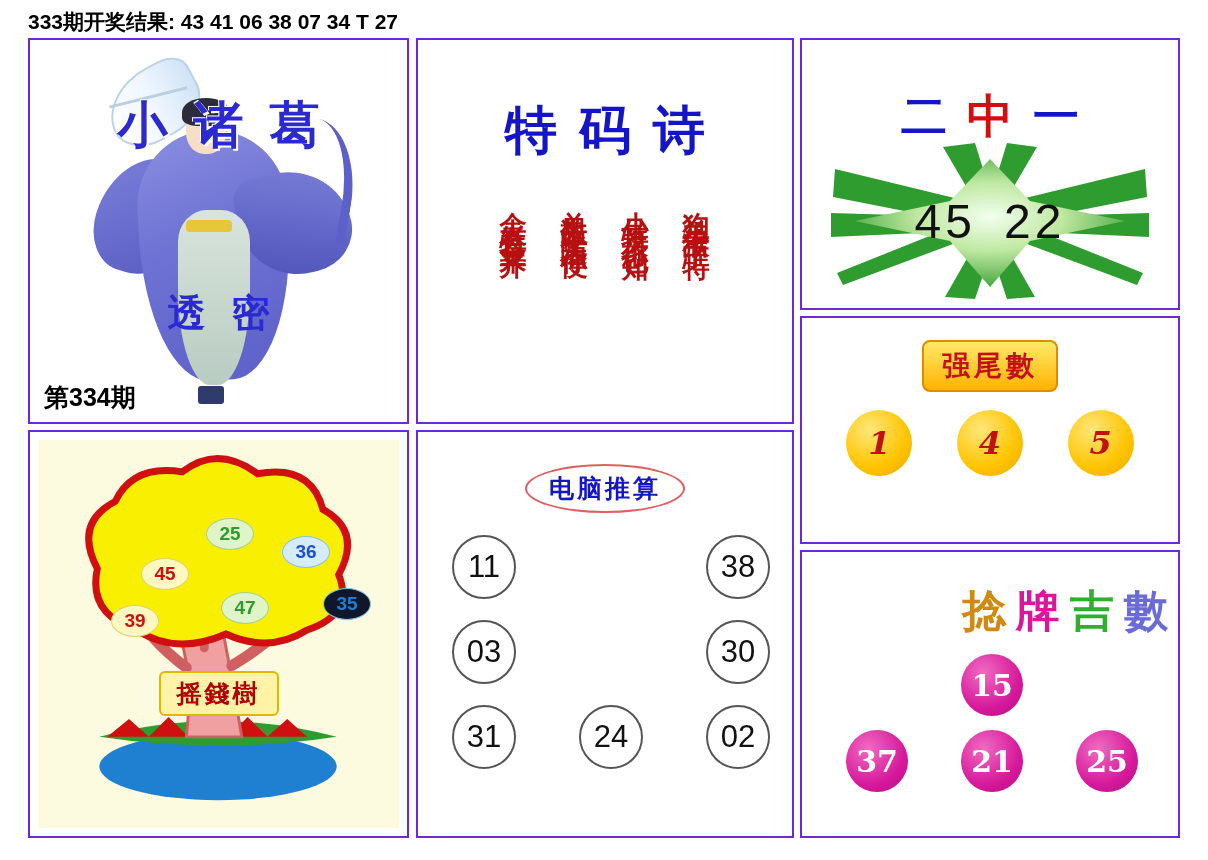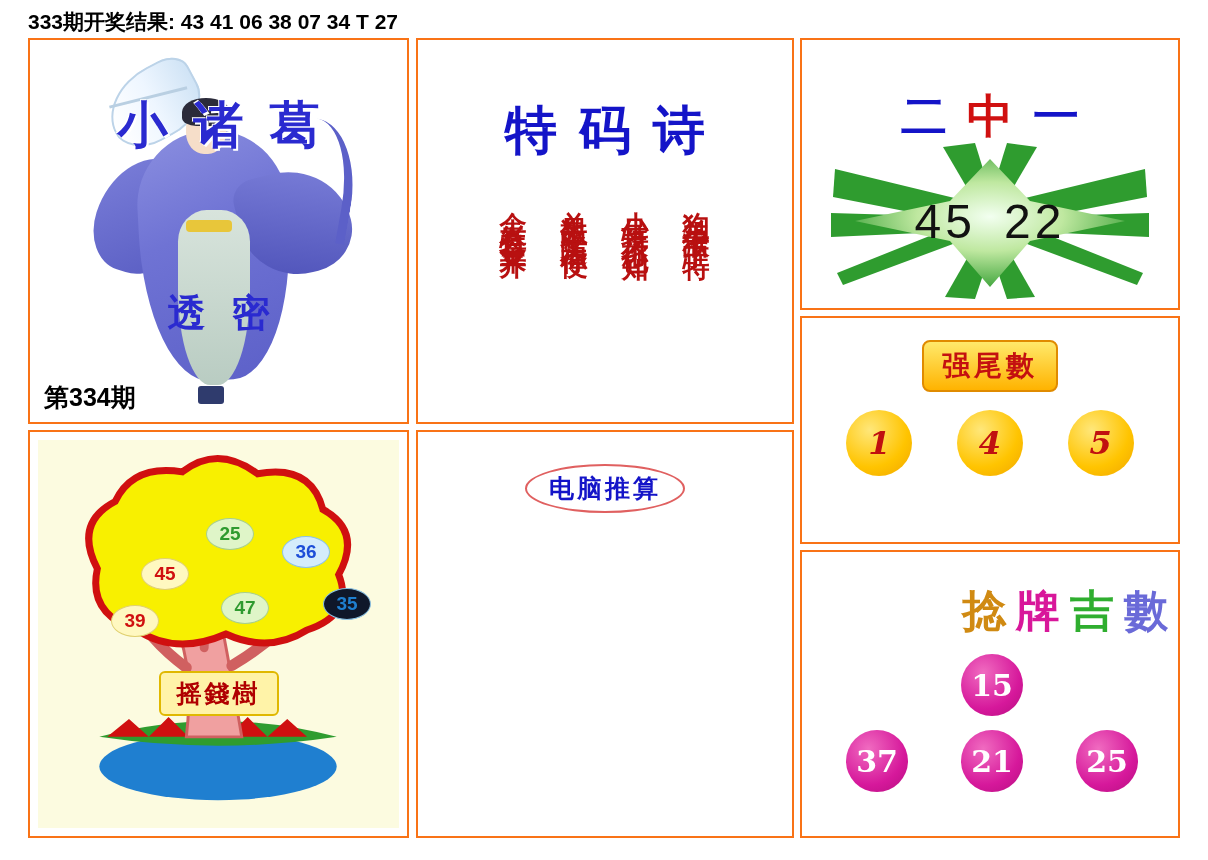--- a/index.html
+++ b/index.html
@@ -14,21 +14,21 @@
 
   
   .header{
     position:absolute;left:28px;top:8px;
     font-family:"Liberation Sans",sans-serif;
     font-size:21px;font-weight:bold;color:#000;
     letter-spacing:0px;white-space:nowrap;
   }
 
   
-  .panel{position:absolute;background:#fff;border:2px solid #f97316;box-sizing:border-box;}
+  .panel{position:absolute;background:#fff;border:2px solid #6d28d9;box-sizing:border-box;}
 
   
   #p-hero{left:28px;top:38px;width:381px;height:386px;}
   .hero-title{
     position:absolute;top:52px;left:0;width:100%;
     text-align:center;
     font-family:"DejaVu Serif","Liberation Serif",serif;
     font-size:50px;font-weight:bold;
     color:#2a2ad0;
     letter-spacing:26px;
@@ -348,15 +348,24 @@
       <div class="tree-num tn-red" style="left:103px;top:118px">45</div>
       <div class="tree-num tn-green" style="left:183px;top:152px">47</div>
       <div class="tree-num tn-blue2" style="left:285px;top:148px">35</div>
       <div class="tree-num tn-red" style="left:73px;top:165px">39</div>
       <div class="tree-label">摇錢樹</div>
     </div>
   </div>
 
   <div class="panel" id="p-pick">
     <div class="pick-badge">电脑推算</div>
+    <div class="pick-grid">
+      <div class="pick-cell" style="left:8px;top:8px">11</div>
+      <div class="pick-cell" style="left:262px;top:8px">38</div>
+      <div class="pick-cell" style="left:8px;top:93px">03</div>
+      <div class="pick-cell" style="left:262px;top:93px">30</div>
+      <div class="pick-cell" style="left:8px;top:178px">31</div>
+      <div class="pick-cell" style="left:135px;top:178px">24</div>
+      <div class="pick-cell" style="left:262px;top:178px">02</div>
+    </div>
   </div>
 
 </div>
 
 </body></html>

